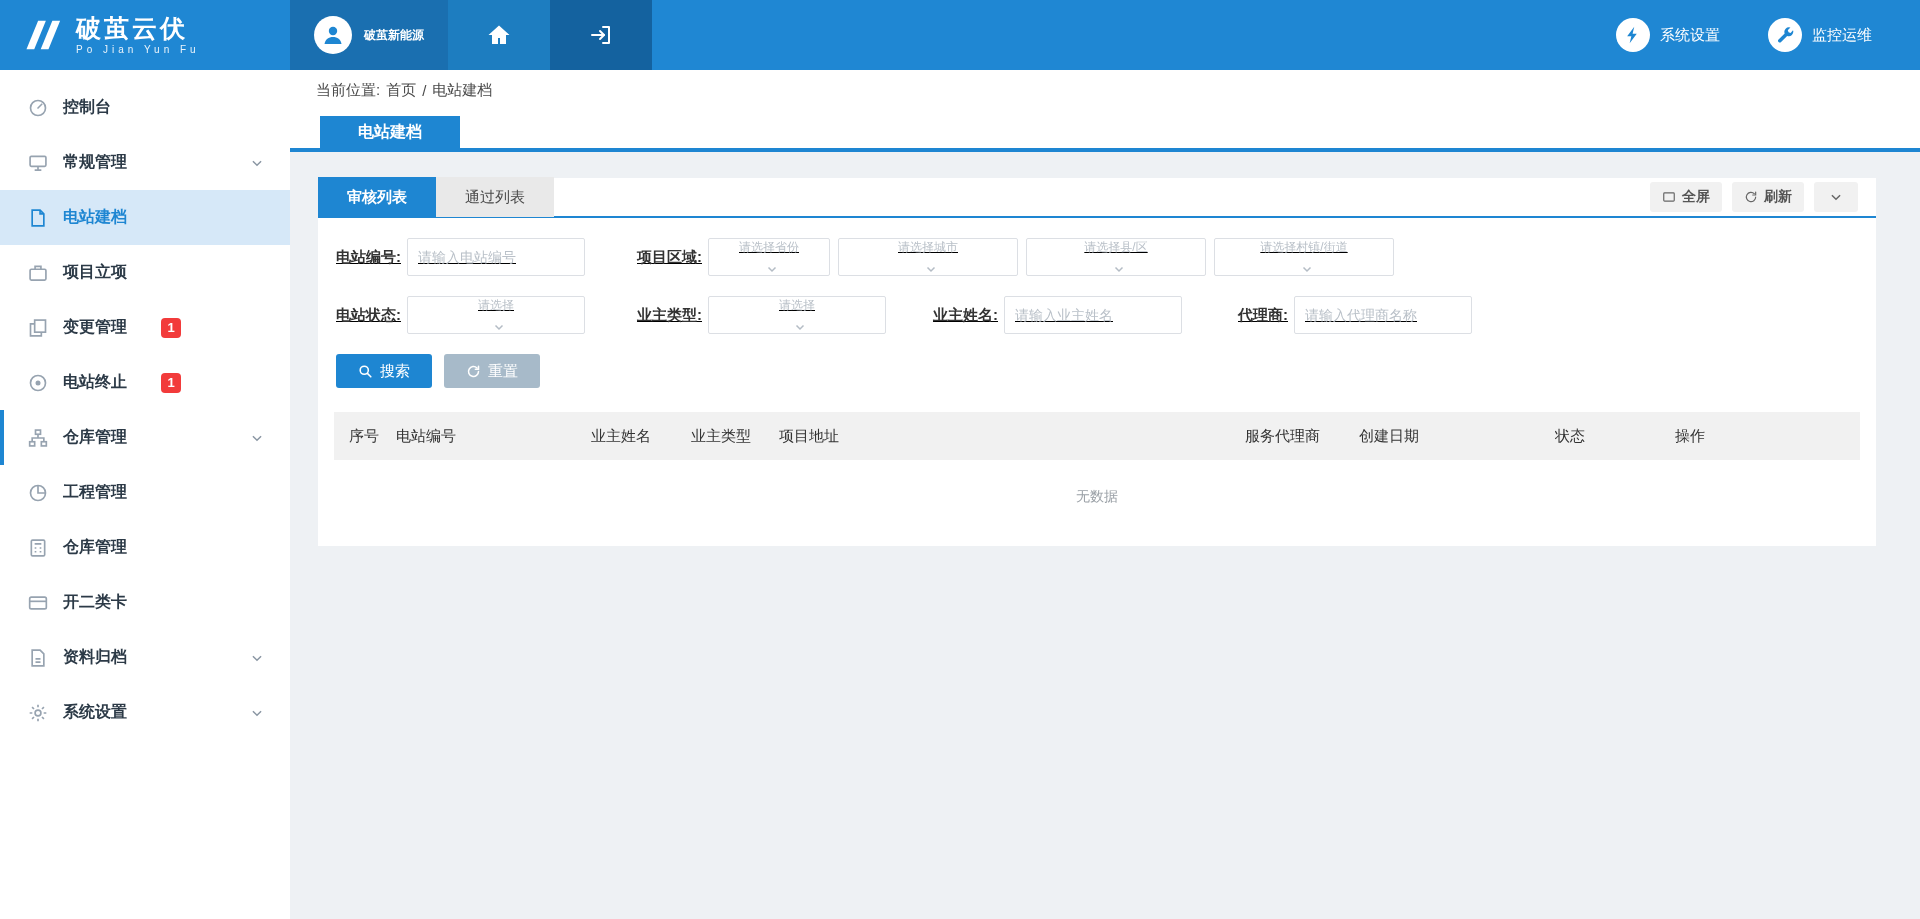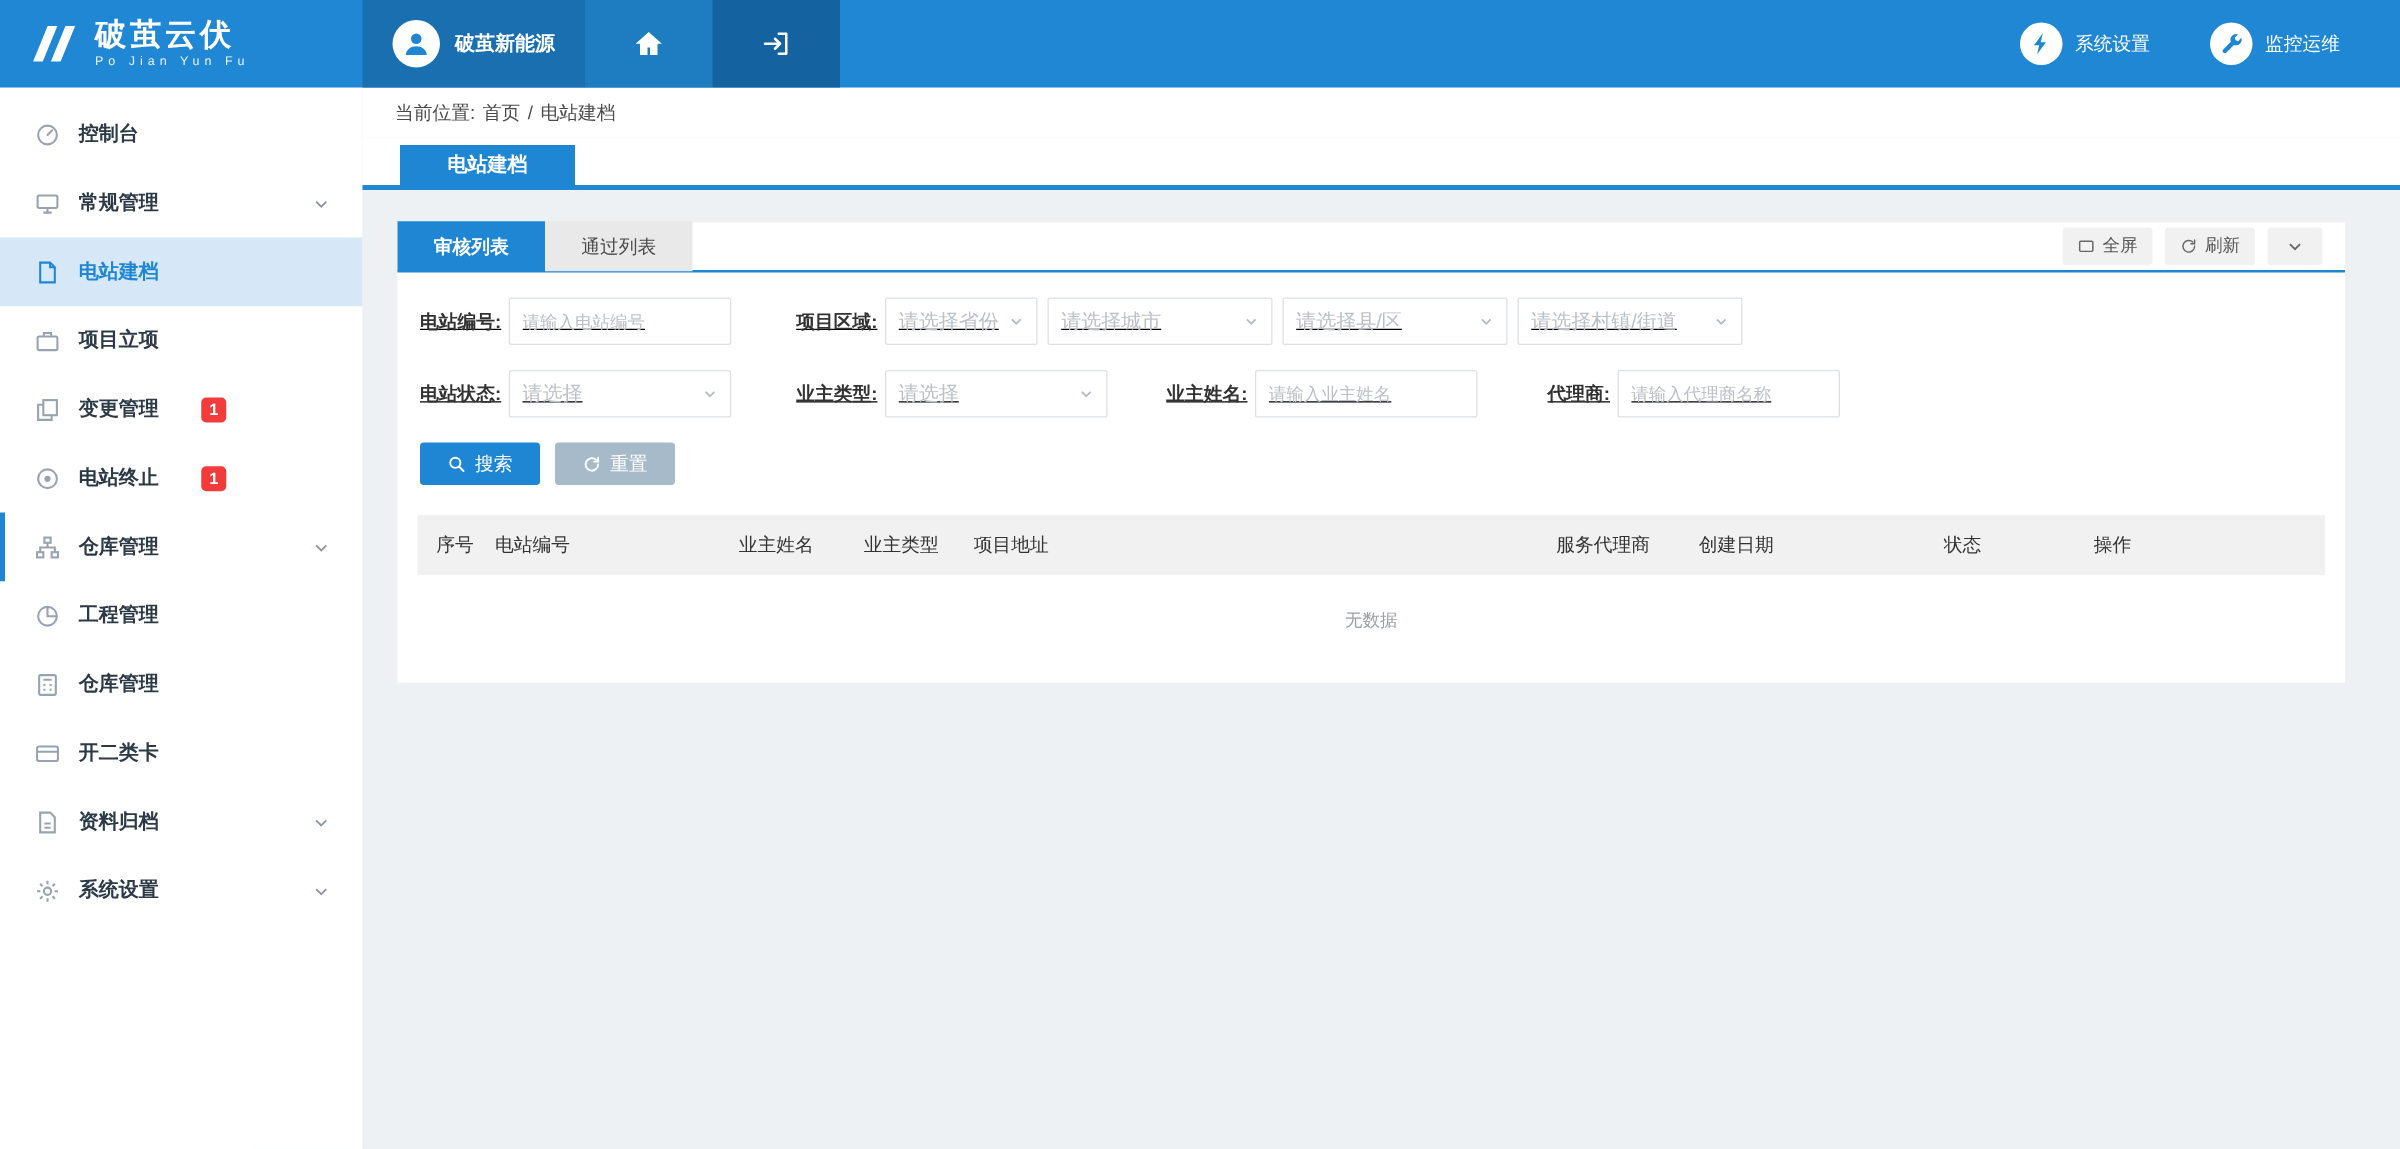--- a/index.html
+++ b/index.html
@@ -12,21 +12,21 @@
   .logo-area { width:290px; display:flex; align-items:center; padding-left:20px; gap:12px; }
   .logo-glyph { width:44px; height:34px; }
   .logo-text { color:#fff; line-height:1.1; }
   .logo-title { font-size:25px; font-weight:bold; letter-spacing:3px; }
   .logo-sub { font-size:10px; letter-spacing:4px; color:rgba(255,255,255,.9); margin-top:2px; }
   .hsec { display:flex; align-items:center; justify-content:center; cursor:pointer; }
   .user-sec { background:#1a6fb0; padding:0 24px; gap:12px; }
   .avatar { width:38px; height:38px; border-radius:50%; background:#fff;
     display:flex; align-items:center; justify-content:center; }
   .avatar svg { width:24px; height:24px; }
-  .company { color:#fff; font-size:16px; font-weight:bold; }
+  .company { color:#fff; font-size:12px; font-weight:bold; }
   .home-sec { background:#1d7dc0; width:102px; }
   .exit-sec { background:#14629f; width:102px; }
   .hsec svg.white-ic { width:24px; height:24px; }
   .header-right { margin-left:auto; display:flex; align-items:center; gap:48px; padding-right:48px; }
   .hnav { display:flex; align-items:center; gap:10px; cursor:pointer; }
   .hnav-circle { width:34px; height:34px; border-radius:50%; background:#fff;
     display:flex; align-items:center; justify-content:center; }
   .hnav-circle svg { width:20px; height:20px; }
   .hnav-label { color:#fff; font-size:15px; }
 
@@ -58,35 +58,35 @@
     align-items:center; justify-content:center; font-size:16px; font-weight:600; cursor:pointer; }
 
   .card { margin:26px 44px 0 28px; background:#fff; padding-bottom:34px; }
   .card-tabs { display:flex; align-items:center; border-bottom:2px solid #1e86d2; height:40px; }
   .ctab { height:40px; min-width:118px; padding:0 22px; display:flex; align-items:center;
     justify-content:center; font-size:15px; cursor:pointer; }
   .ctab.on { background:#1e86d2; color:#fff; font-weight:600; }
   .ctab.off { background:#e9e9e9; color:#4a4a4a; }
   .card-actions { margin-left:auto; display:flex; gap:10px; align-items:center; padding-right:18px; }
   .act-btn { height:30px; padding:0 12px; background:#f1f1f1; border-radius:3px; display:flex;
-    align-items:center; gap:6px; color:#555; font-size:14px; cursor:pointer; }
+    align-items:center; gap:6px; color:#555; font-size:14px; cursor:pointer;font-weight:bold; }
   .act-btn svg { width:14px; height:14px; color:#666; }
   .act-caret { width:44px; justify-content:center; }
 
   .form { padding:20px 18px 0; }
   .form-row { display:flex; align-items:center; margin-bottom:20px;text-decoration:underline; }
   .fgroup { display:flex; align-items:center; }
   .f-label { font-weight:bold; color:#333; font-size:15px; margin-right:6px; white-space:nowrap; }
   .f-input { height:38px; border:1px solid #dcdfe4; border-radius:2px; background:#fff;
     padding:0 10px; font-size:14px; color:#333; outline:none;
     font-family:"Liberation Sans","DejaVu Sans",sans-serif; }
   .f-input::placeholder { color:#b9c0c8; }
   .f-select { height:38px; border:1px solid #dcdfe4; border-radius:2px; background:#fff;
     display:flex; align-items:center; justify-content:space-between; padding:0 10px;
-    color:#b9c0c8; font-size:16px; cursor:pointer; }
+    color:#b9c0c8; font-size:12px; cursor:pointer;flex-direction:column; }
   .f-select svg { width:12px; height:12px; color:#b4bcc5; flex:0 0 12px; margin-left:6px; }
   .f-date { height:38px; border:1px solid #dcdfe4; border-radius:2px; background:#fff;
     display:flex; align-items:center; justify-content:space-between; padding:0 10px;
     color:#b9c0c8; font-size:14px; cursor:pointer; }
   .f-date svg { width:16px; height:16px; color:#9aa4ae; }
   .w178{width:178px}.w122{width:122px}.w180{width:180px}.w316{width:316px}
   .ml8{margin-left:8px}.ml52{margin-left:52px}.ml47{margin-left:47px}.ml56{margin-left:56px}
 
   .btn-row { display:flex; gap:12px; padding:0 0 4px 18px; }
   .btn { height:34px; width:96px; border:none; border-radius:3px; color:#fff; font-size:15px;

